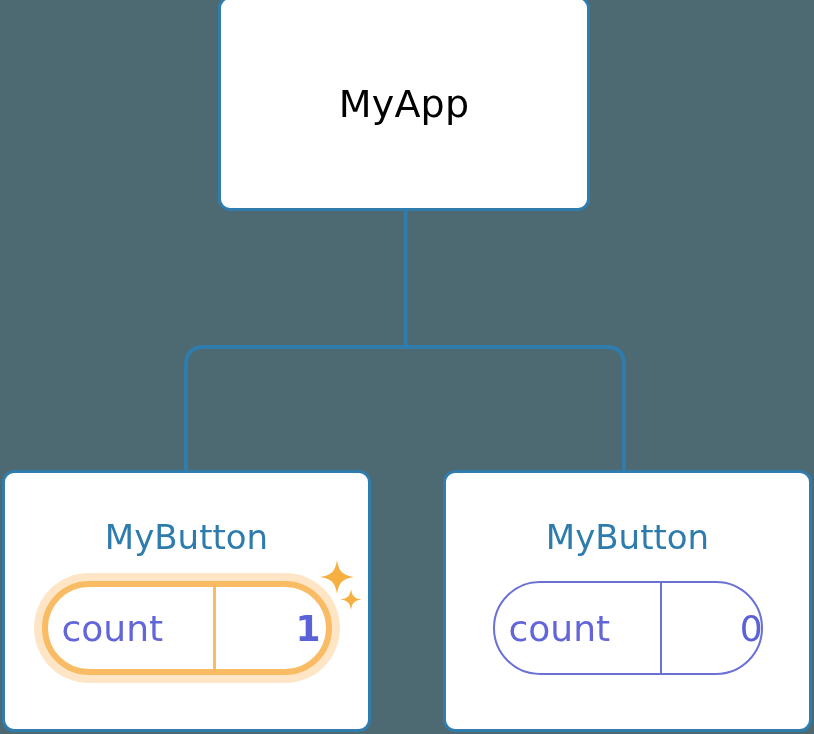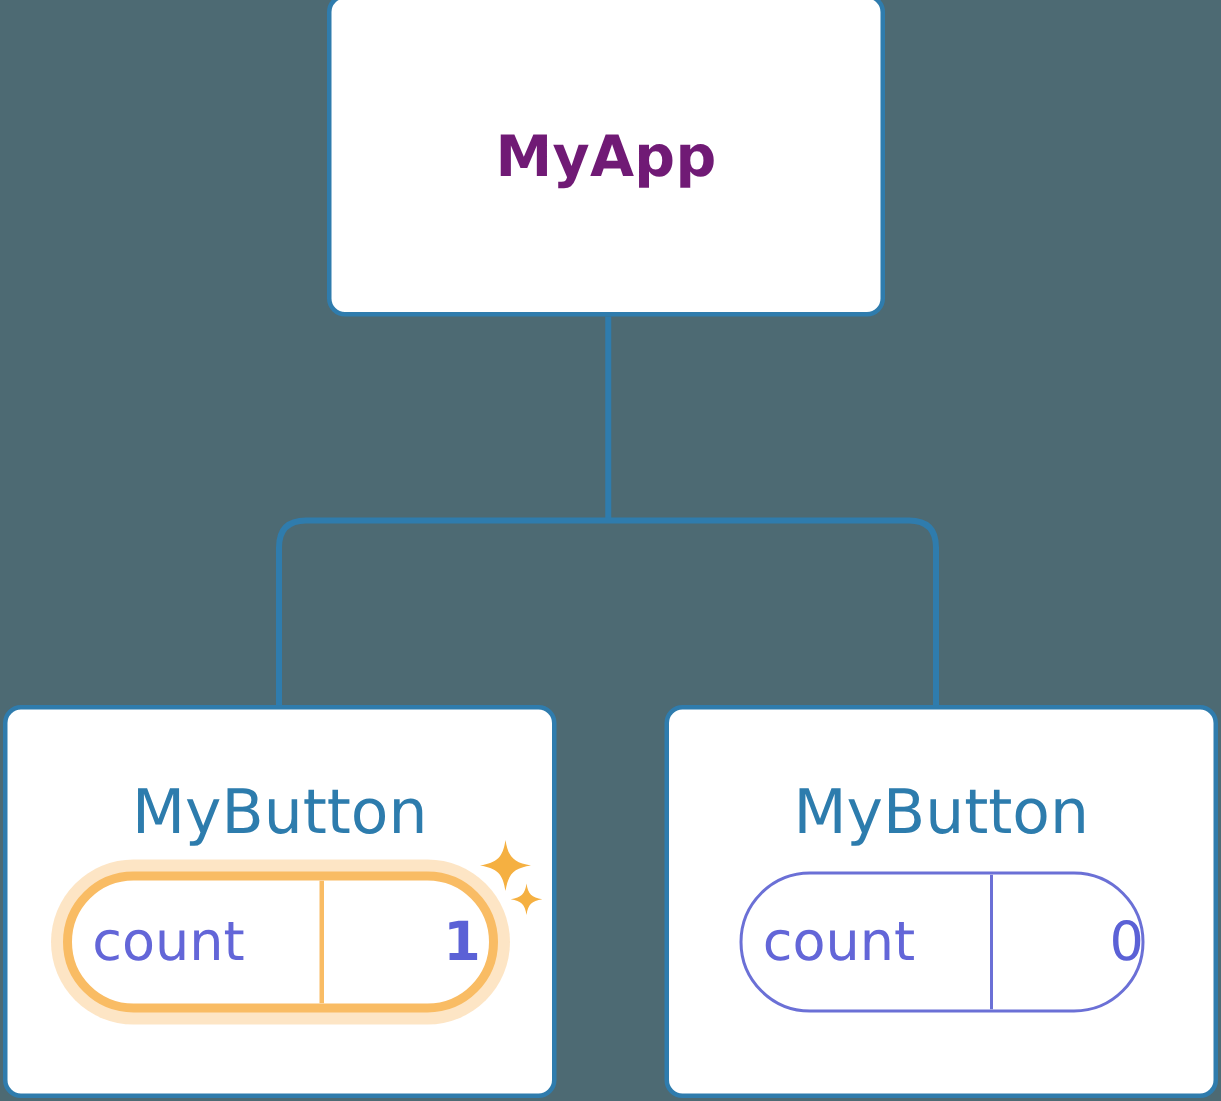--- a/index.html
+++ b/index.html
@@ -59,41 +59,41 @@
   }
 
   #node-child-right {
     left: 443px;
     top: 470px;
     width: 369px;
     height: 262px;
   }
 
   .node-title {
-    color: #701a75;
+    color: #000000;
     font-size: 38px;
-    font-weight: 700;
+    font-weight: 400;
     letter-spacing: 0.2px;
     text-align: right;
     white-space: nowrap;
   }
 
   .child-inner {
     position: relative;
     width: 100%;
     height: 100%;
   }
 
   .child-title {
     position: absolute;
     top: 44px;
     left: 0;
     right: 0;
     color: #2d7cad;
-    font-size: 41px;
+    font-size: 34px;
     font-weight: 400;
     text-align: center;
     white-space: nowrap;
   }
 
   
   .pill-wrap {
     position: absolute;
     top: 108px;
     left: 0;

